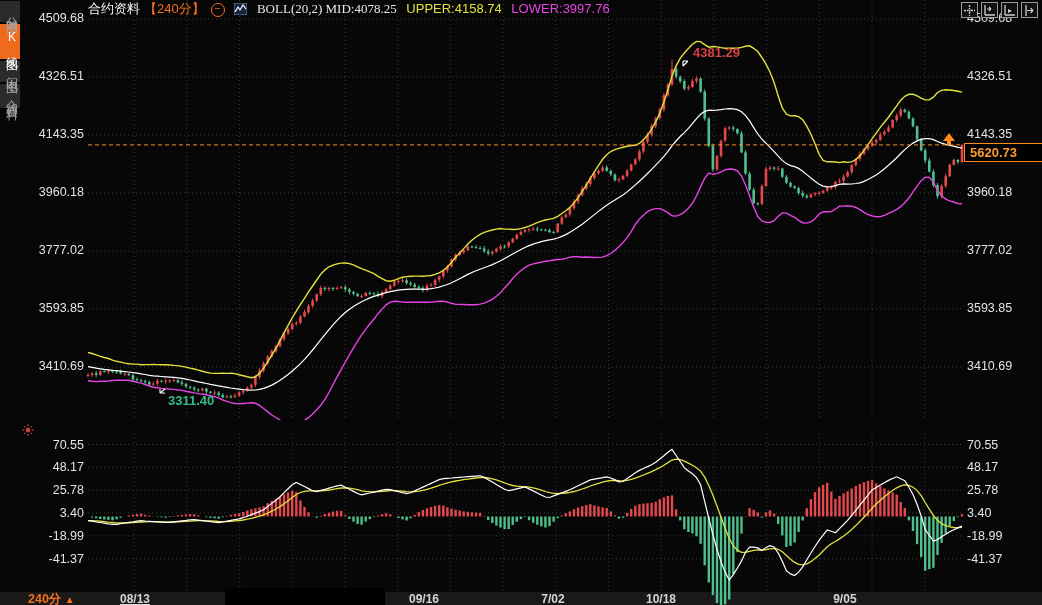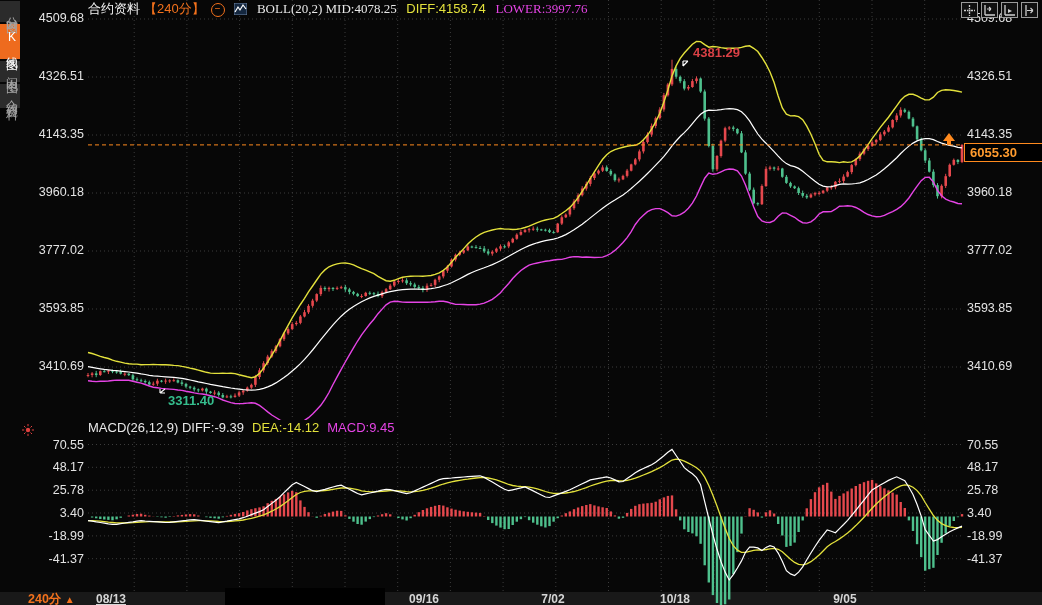--- a/index.html
+++ b/index.html
@@ -9,21 +9,21 @@
   #header{position:absolute;left:88px;top:0;height:18px;line-height:17px;font-size:13px;
           white-space:nowrap;z-index:9;}
   #header span{margin-right:6px;}
   .h-title{color:#f2f2f2;}
   .h-interval{color:#f2711c;margin-left:-2px;}
   .h-collapse{display:inline-block;width:12px;height:12px;line-height:10px;border:1px solid #f2711c;
               border-radius:50%;color:#f2711c;text-align:center;font-size:10px;vertical-align:1px;cursor:pointer;}
   .h-chart-ic{display:inline-block;vertical-align:-2px;}
   .h-boll{color:#e8e8e8;font-family:Liberation Serif, serif;}
   .h-upper{color:#e3e13c;}
-  .h-lower{color:#e544e5;font-family:Liberation Serif, serif;}
+  .h-lower{color:#e544e5;}
   
   #toolbar{position:absolute;right:4px;top:2px;display:flex;gap:3px;z-index:10;}
   .tool-btn{width:15px;height:14px;border:1px solid #9a9a9a;background:#101010;display:flex;
             align-items:center;justify-content:center;cursor:pointer;}
   
   #sidebar{position:absolute;left:0;top:1px;width:20px;z-index:10;}
   .side-item{width:20px;background:#2b2b2b;color:#a5a5a5;font-size:12px;text-align:center;
              margin-bottom:2px;padding:6px 0;cursor:pointer;
              writing-mode:vertical-rl;text-orientation:upright;letter-spacing:3px;}
   .side-item.active{background:#ee6b1e;color:#fff;}
@@ -68,21 +68,21 @@
       <div class="side-item">合约资料</div>
     </div>
 
   <div id="header">
     <span class="h-title">合约资料</span><span class="h-interval">【240分】</span><span class="h-collapse">−</span>
     <span class="h-chart-ic"><svg width="13" height="12" viewBox="0 0 13 12">
           <rect x="0" y="0" width="13" height="12" fill="#14273f" stroke="#6d84a4" stroke-width="1"></rect>
           <polyline points="1,9 4,4 6,7 9,2 12,6" fill="none" stroke="#fff" stroke-width="1.2"></polyline>
         </svg></span>
     <span class="h-boll">BOLL(20,2) MID:4078.25</span>
-    <span class="h-upper">DIFF:4158.74</span>
+    <span class="h-upper">UPPER:4158.74</span>
     <span class="h-lower">LOWER:3997.76</span>
   </div>
 
   <div id="toolbar">
     <div class="tool-btn">
         <svg width="11" height="11" viewBox="0 0 11 11">
           <path d="M5.5 0v4M5.5 7v4M0 5.5h4M7 5.5h4" stroke="#cfcfcf" stroke-width="1.3" stroke-dasharray="2 1"></path>
           <rect x="4.5" y="4.5" width="2" height="2" fill="#cfcfcf"></rect>
         </svg>
       </div>
@@ -551,23 +551,20 @@
       <polyline points="88.0,366.6 92.1,367.3 96.2,368.2 100.3,368.8 104.3,369.4 108.4,369.8 112.5,370.3 116.6,370.7 120.7,371.2 124.8,371.6 128.8,372.0 132.9,372.6 137.0,373.2 141.1,373.9 145.2,374.5 149.3,375.3 153.3,375.9 157.4,376.2 161.5,376.5 165.6,376.8 169.7,377.1 173.8,377.4 177.9,377.8 181.9,378.4 186.0,379.2 190.1,380.0 194.2,380.9 198.3,381.9 202.4,382.6 206.4,383.5 210.5,384.4 214.6,385.1 218.7,385.8 222.8,386.6 226.9,387.3 230.9,388.0 235.0,388.6 239.1,389.1 243.2,389.6 247.3,390.0 251.4,390.2 255.4,390.0 259.5,389.4 263.6,388.4 267.7,386.9 271.8,385.1 275.9,382.9 280.0,380.3 284.0,377.6 288.1,374.5 292.2,371.0 296.3,367.5 300.4,363.6 304.5,359.3 308.5,354.8 312.6,350.0 316.7,344.9 320.8,339.7 324.9,334.6 329.0,329.6 333.0,324.8 337.1,320.4 341.2,316.2 345.3,312.5 349.4,309.3 353.5,306.4 357.6,303.9 361.6,301.8 365.7,299.7 369.8,297.9 373.9,296.4 378.0,295.1 382.1,293.9 386.1,292.7 390.2,291.7 394.3,290.8 398.4,290.1 402.5,289.7 406.6,289.4 410.6,289.2 414.7,289.1 418.8,289.1 422.9,289.3 427.0,289.1 431.1,288.7 435.1,288.0 439.2,287.1 443.3,285.8 447.4,284.5 451.5,282.8 455.6,280.8 459.7,278.7 463.7,276.6 467.8,274.4 471.9,272.5 476.0,270.8 480.1,269.2 484.2,267.8 488.2,266.3 492.3,264.6 496.4,262.7 500.5,260.7 504.6,258.5 508.7,256.3 512.7,254.0 516.8,251.8 520.9,249.5 525.0,247.5 529.1,245.6 533.2,244.1 537.3,242.8 541.3,241.7 545.4,240.7 549.5,239.9 553.6,239.2 557.7,238.0 561.8,236.4 565.8,234.6 569.9,232.3 574.0,229.8 578.1,227.1 582.2,224.2 586.3,221.1 590.3,217.9 594.4,214.6 598.5,211.4 602.6,208.2 606.7,205.2 610.8,202.5 614.9,200.1 618.9,197.6 623.0,194.9 627.1,191.9 631.2,188.5 635.3,184.9 639.4,181.3 643.4,177.5 647.5,173.5 651.6,169.4 655.7,165.2 659.8,160.9 663.9,156.3 667.9,151.3 672.0,145.9 676.1,141.0 680.2,136.5 684.3,132.6 688.4,128.4 692.4,123.7 696.5,118.7 700.6,114.3 704.7,111.4 708.8,110.2 712.9,110.4 717.0,110.2 721.0,109.7 725.1,109.0 729.2,108.7 733.3,108.8 737.4,109.6 741.5,111.7 745.5,115.6 749.6,120.9 753.7,127.6 757.8,134.0 761.9,139.2 766.0,143.2 770.0,147.3 774.1,151.6 778.2,156.1 782.3,160.4 786.4,163.6 790.5,165.6 794.6,166.6 798.6,168.4 802.7,171.2 806.8,174.6 810.9,178.0 815.0,181.2 819.1,184.2 823.1,186.1 827.2,186.8 831.3,186.7 835.4,185.6 839.5,184.4 843.6,183.9 847.6,184.1 851.7,184.0 855.8,183.5 859.9,182.8 864.0,181.4 868.1,179.5 872.1,177.3 876.2,174.9 880.3,172.0 884.4,168.8 888.5,165.3 892.6,161.5 896.7,157.7 900.7,153.5 904.8,149.6 908.9,146.1 913.0,143.1 917.1,140.9 921.2,139.4 925.2,138.6 929.3,138.6 933.4,139.6 937.5,141.5 941.6,143.1 945.7,144.4 949.7,145.4 953.8,146.2 957.9,147.4 962.0,147.9 " fill="none" stroke="#ffffff" stroke-width="1.2"></polyline>
       <line x1="88" y1="144.9" x2="962" y2="144.9" stroke="#ff8a1e" stroke-width="1" stroke-dasharray="4 3"></line>
       <path d="M943 141 L949 133 L955 141 Z" fill="#ff8a1e"></path>
       <rect x="947" y="140" width="4" height="5" fill="#ff8a1e"></rect>
       <text x="693" y="57" fill="#d94045" font-size="13" font-weight="bold" font-family="Liberation Sans,sans-serif">4381.29</text>
       <path d="M683 66 l5-5 M683 61 h5 M683 61 v5" stroke="#fff" stroke-width="1.2" fill="none"></path>
       <text x="168" y="405" fill="#35bd8d" font-size="13" font-weight="bold" font-family="Liberation Sans,sans-serif">3311.40</text>
       <path d="M160 393 l5-4 m-5 4 h5 m-5 0 v-4" stroke="#fff" stroke-width="1.1" fill="none"></path>
     </svg>
 
-  <div id="macd-row">
-    <span class="m-main">MACD(26,12,9) DIFF:-9.39</span><span class="m-dea">DEA:-14.12</span><span class="m-macd">MACD:9.45</span>
-  </div>
 
   <div id="indicator-ic"><svg width="12" height="12" viewBox="0 0 12 12">
         <circle cx="6" cy="6" r="2.2" fill="#e0413f"></circle>
         <path d="M6 0v2.2M6 9.8V12M0 6h2.2M9.8 6H12M2 2l1.5 1.5M10 2L8.5 3.5M2 10l1.5-1.5M10 10L8.5 8.5" stroke="#e0413f" stroke-width="1"></path>
       </svg></div>
 
   <svg id="macd-svg" width="1042" height="185">
       <line x1="88" y1="24.5" x2="962" y2="24.5" stroke="#3c3c3c" stroke-width="1" stroke-dasharray="1 3"></line>
       <line x1="88" y1="47.3" x2="962" y2="47.3" stroke="#3c3c3c" stroke-width="1" stroke-dasharray="1 3"></line>
       <line x1="88" y1="70.2" x2="962" y2="70.2" stroke="#3c3c3c" stroke-width="1" stroke-dasharray="1 3"></line>
@@ -787,21 +784,21 @@
       <line x1="941.6" y1="96.5" x2="941.6" y2="122.8" stroke="#4ec08d" stroke-width="2.4"></line>
       <line x1="945.7" y1="96.5" x2="945.7" y2="113.5" stroke="#4ec08d" stroke-width="2.4"></line>
       <line x1="949.7" y1="96.5" x2="949.7" y2="106.3" stroke="#4ec08d" stroke-width="2.4"></line>
       <line x1="953.8" y1="96.5" x2="953.8" y2="101.0" stroke="#4ec08d" stroke-width="2.4"></line>
       <line x1="957.9" y1="96.5" x2="957.9" y2="97.2" stroke="#4ec08d" stroke-width="2.4"></line>
       <line x1="962.0" y1="96.5" x2="962.0" y2="94.1" stroke="#e5484d" stroke-width="2.4"></line>
       <polyline points="88.0,100.6 92.1,100.7 96.2,100.9 100.3,101.2 104.3,101.6 108.4,102.1 112.5,102.5 116.6,102.9 120.7,103.0 124.8,103.0 128.8,102.9 132.9,102.7 137.0,102.4 141.1,102.0 145.2,101.8 149.3,101.7 153.3,101.7 157.4,101.7 161.5,101.8 165.6,102.0 169.7,102.0 173.8,102.0 177.9,101.8 181.9,101.6 186.0,101.4 190.1,101.1 194.2,100.8 198.3,100.7 202.4,100.7 206.4,100.8 210.5,100.9 214.6,101.2 218.7,101.5 222.8,101.6 226.9,101.5 230.9,101.3 235.0,100.9 239.1,100.5 243.2,100.0 247.3,99.2 251.4,98.3 255.4,97.3 259.5,96.1 263.6,94.9 267.7,93.2 271.8,91.2 275.9,89.0 280.0,86.6 284.0,83.8 288.1,80.8 292.2,77.6 296.3,74.5 300.4,72.5 304.5,71.3 308.5,70.8 312.6,70.8 316.7,70.9 320.8,70.8 324.9,70.5 329.0,70.0 333.0,69.4 337.1,68.7 341.2,68.0 345.3,67.9 349.4,68.2 353.5,68.8 357.6,69.7 361.6,70.8 365.7,71.4 369.8,71.7 373.9,71.8 378.0,71.7 382.1,71.4 386.1,71.0 390.2,70.7 394.3,70.7 398.4,70.9 402.5,71.2 406.6,71.7 410.6,71.9 414.7,71.7 418.8,71.2 422.9,70.4 427.0,69.4 431.1,68.2 435.1,66.8 439.2,65.4 443.3,64.0 447.4,62.9 451.5,61.9 455.6,61.0 459.7,60.3 463.7,59.6 467.8,59.1 471.9,58.5 476.0,58.0 480.1,57.6 484.2,57.5 488.2,58.0 492.3,58.8 496.4,59.9 500.5,61.3 504.6,62.9 508.7,64.5 512.7,65.5 516.8,66.2 520.9,66.5 525.0,66.6 529.1,67.1 533.2,67.8 537.3,68.9 541.3,70.1 545.4,71.5 549.5,72.7 553.6,73.3 557.7,73.5 561.8,73.4 565.8,73.0 569.9,72.4 574.0,71.5 578.1,70.3 582.2,69.0 586.3,67.6 590.3,66.0 594.4,64.7 598.5,63.4 602.6,62.2 606.7,61.2 610.8,60.5 614.9,60.4 618.9,60.7 623.0,60.9 627.1,60.4 631.2,59.4 635.3,58.1 639.4,56.6 643.4,55.0 647.5,53.3 651.6,51.6 655.7,49.7 659.8,47.6 663.9,45.2 667.9,42.6 672.0,40.0 676.1,39.1 680.2,39.6 684.3,41.2 688.4,43.1 692.4,45.2 696.5,47.7 700.6,51.1 704.7,57.2 708.8,65.5 712.9,75.3 717.0,86.1 721.0,97.2 725.1,108.2 729.2,118.5 733.3,125.7 737.4,130.2 741.5,132.3 745.5,132.3 749.6,131.3 753.7,130.4 757.8,129.9 761.9,130.1 766.0,129.5 770.0,128.8 774.1,128.4 778.2,129.3 782.3,131.7 786.4,135.5 790.5,139.2 794.6,142.4 798.6,144.4 802.7,144.9 806.8,143.8 810.9,141.7 815.0,138.6 819.1,135.0 823.1,131.0 827.2,126.8 831.3,123.7 835.4,121.5 839.5,118.9 843.6,116.0 847.6,112.9 851.7,109.4 855.8,105.6 859.9,101.5 864.0,97.2 868.1,92.8 872.1,88.2 876.2,84.0 880.3,80.3 884.4,76.7 888.5,73.5 892.6,70.5 896.7,67.8 900.7,65.9 904.8,64.9 908.9,65.4 913.0,67.2 917.1,70.6 921.2,75.7 925.2,82.5 929.3,89.1 933.4,95.5 937.5,100.3 941.6,103.6 945.7,105.7 949.7,106.9 953.8,107.5 957.9,107.6 962.0,107.3 " fill="none" stroke="#e3e13c" stroke-width="1.3"></polyline>
       <polyline points="88.0,100.6 92.1,101.2 96.2,101.9 100.3,102.5 104.3,103.1 108.4,103.8 112.5,104.4 116.6,104.3 120.7,103.7 124.8,103.0 128.8,102.4 132.9,101.8 137.0,101.1 141.1,100.6 145.2,101.0 149.3,101.3 153.3,101.6 157.4,101.9 161.5,102.2 165.6,102.5 169.7,102.3 173.8,101.8 177.9,101.3 181.9,100.8 186.0,100.4 190.1,99.9 194.2,99.7 198.3,100.2 202.4,100.7 206.4,101.1 210.5,101.6 214.6,102.1 218.7,102.6 222.8,101.9 226.9,101.2 230.9,100.4 235.0,99.6 239.1,98.9 243.2,97.7 247.3,96.2 251.4,94.6 255.4,93.1 259.5,91.6 263.6,89.7 267.7,86.6 271.8,83.4 275.9,80.2 280.0,76.7 284.0,72.7 288.1,68.7 292.2,64.7 296.3,62.4 300.4,64.5 304.5,66.5 308.5,68.6 312.6,70.7 316.7,71.6 320.8,70.4 324.9,69.3 329.0,68.1 333.0,67.0 337.1,65.8 341.2,65.2 345.3,67.3 349.4,69.3 353.5,71.4 357.6,73.5 361.6,74.9 365.7,73.9 369.8,73.0 373.9,72.1 378.0,71.2 382.1,70.2 386.1,69.3 390.2,69.6 394.3,70.6 398.4,71.6 402.5,72.7 406.6,73.7 410.6,72.8 414.7,70.9 418.8,69.0 422.9,67.1 427.0,65.3 431.1,63.4 435.1,61.5 439.2,59.6 443.3,58.6 447.4,58.3 451.5,58.0 455.6,57.6 459.7,57.3 463.7,57.0 467.8,56.7 471.9,56.4 476.0,56.1 480.1,55.8 484.2,57.4 488.2,59.7 492.3,62.1 496.4,64.5 500.5,66.9 504.6,69.3 508.7,70.7 512.7,69.8 516.8,68.8 520.9,67.9 525.0,66.9 529.1,68.9 533.2,70.9 537.3,73.0 541.3,75.0 545.4,77.0 549.5,77.5 553.6,75.9 557.7,74.4 561.8,72.9 565.8,71.4 569.9,69.8 574.0,67.8 578.1,65.8 582.2,63.8 586.3,61.9 590.3,59.9 594.4,59.1 598.5,58.4 602.6,57.7 606.7,56.9 610.8,58.0 614.9,59.9 618.9,61.8 623.0,61.5 627.1,58.6 631.2,55.7 635.3,52.7 639.4,50.4 643.4,48.5 647.5,46.6 651.6,44.7 655.7,42.3 659.8,39.0 663.9,35.7 667.9,32.3 672.0,29.4 676.1,35.5 680.2,41.5 684.3,47.6 688.4,50.9 692.4,53.7 696.5,57.6 700.6,64.8 704.7,81.6 708.8,98.5 712.9,114.6 717.0,129.3 721.0,141.6 725.1,152.1 729.2,160.0 733.3,154.6 737.4,148.0 741.5,140.9 745.5,132.2 749.6,127.1 753.7,127.1 757.8,127.9 761.9,130.6 766.0,127.4 770.0,125.7 774.1,126.9 778.2,133.1 782.3,141.2 786.4,150.7 790.5,153.9 794.6,155.5 798.6,152.1 802.7,146.9 806.8,139.7 810.9,133.0 815.0,126.5 819.1,120.4 823.1,115.2 827.2,110.0 831.3,111.3 835.4,112.7 839.5,108.6 843.6,104.5 847.6,100.3 851.7,95.4 855.8,90.3 859.9,85.2 864.0,80.1 868.1,74.9 872.1,69.9 876.2,67.5 880.3,65.1 884.4,62.7 888.5,60.4 892.6,58.5 896.7,56.8 900.7,58.7 904.8,60.6 908.9,67.3 913.0,74.4 917.1,84.5 921.2,96.1 925.2,109.6 929.3,115.4 933.4,121.1 937.5,119.6 941.6,116.7 945.7,114.2 949.7,111.8 953.8,109.7 957.9,107.9 962.0,106.1 " fill="none" stroke="#fff" stroke-width="1.2"></polyline>
     </svg>
 
-  <div id="price-tag">6055.30</div>
+  <div id="price-tag">5620.73</div>
 
   <div id="footer"></div>
   <div id="scroll-thumb"></div>
   <div id="footer-interval"><span>240分</span> <span class="arr">▲</span></div>
 
 <div class="axis-label axis-left" style="top: 11px;">4509.68</div>
     <div class="axis-label axis-right" style="top: 11px;">4509.68</div>
     <div class="axis-label axis-left" style="top: 69.0008px;">4326.51</div>
     <div class="axis-label axis-right" style="top: 69.0008px;">4326.51</div>
     <div class="axis-label axis-left" style="top: 126.998px;">4143.35</div>
@@ -819,18 +816,18 @@
     <div class="axis-label axis-left" style="top: 460.347px;">48.17</div>
     <div class="axis-label axis-right" style="top: 460.347px;">48.17</div>
     <div class="axis-label axis-left" style="top: 483.194px;">25.78</div>
     <div class="axis-label axis-right" style="top: 483.194px;">25.78</div>
     <div class="axis-label axis-left" style="top: 506.031px;">3.40</div>
     <div class="axis-label axis-right" style="top: 506.031px;">3.40</div>
     <div class="axis-label axis-left" style="top: 528.877px;">-18.99</div>
     <div class="axis-label axis-right" style="top: 528.877px;">-18.99</div>
     <div class="axis-label axis-left" style="top: 551.714px;">-41.37</div>
     <div class="axis-label axis-right" style="top: 551.714px;">-41.37</div>
-    <div class="date-label" style="left: 111px; text-decoration: underline;">08/13</div>
+    <div class="date-label" style="left: 135px; text-decoration: underline;">08/13</div>
     <div class="date-label" style="left: 424px;">09/16</div>
     <div class="date-label" style="left: 552.968px;">7/02</div>
-    <div class="date-label" style="left: 675px;">10/18</div>
+    <div class="date-label" style="left: 661px;">10/18</div>
     <div class="date-label" style="left: 844.884px;">9/05</div>
   </div>
 
 </body></html>

